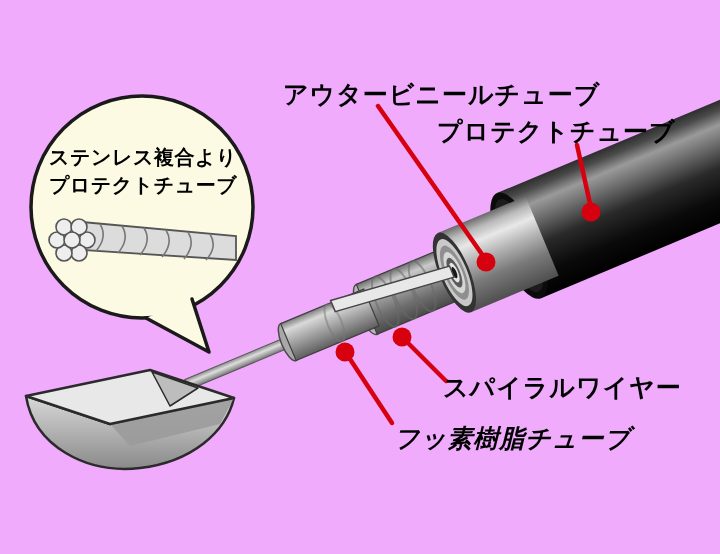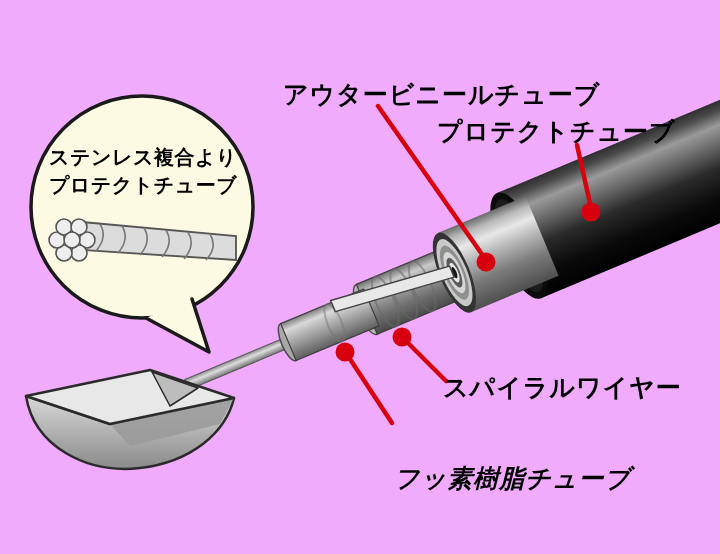--- a/index.html
+++ b/index.html
@@ -22,21 +22,21 @@
   }
   .inset-label{
     position:absolute;
     color:#000;
     font-weight:700;
     font-size:20px;
     letter-spacing:0.5px;
     white-space:nowrap;
     z-index:5;
   }
-  .italic{font-style:italic;margin-top:40px;}
+  .italic{font-style:italic;}
 </style>
 </head>
 <body>
 
 <div id="stage">
 
   <svg width="720" height="554" viewBox="0 0 720 554">
     <defs>
       <linearGradient id="gradProtect" x1="0" y1="0" x2="0" y2="1">
         <stop offset="0%" stop-color="#2e2e2e"></stop>

